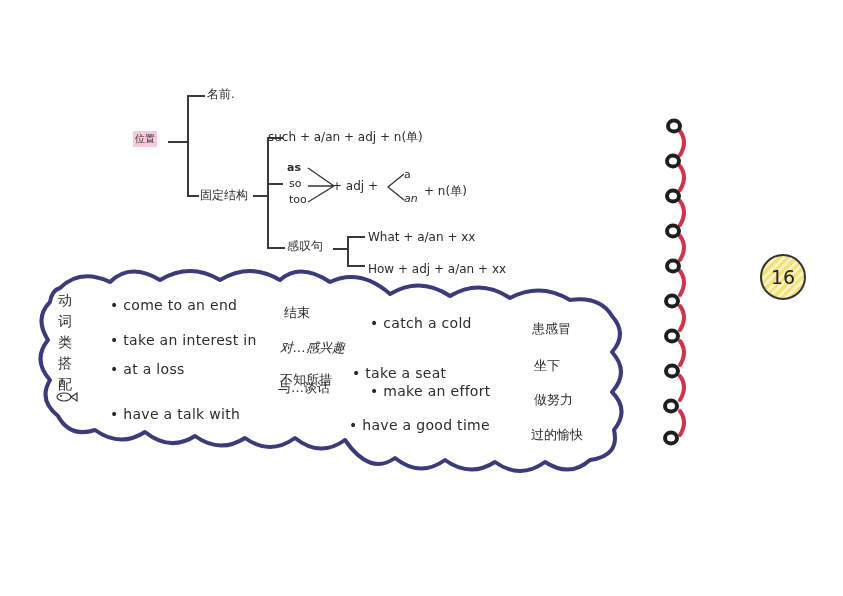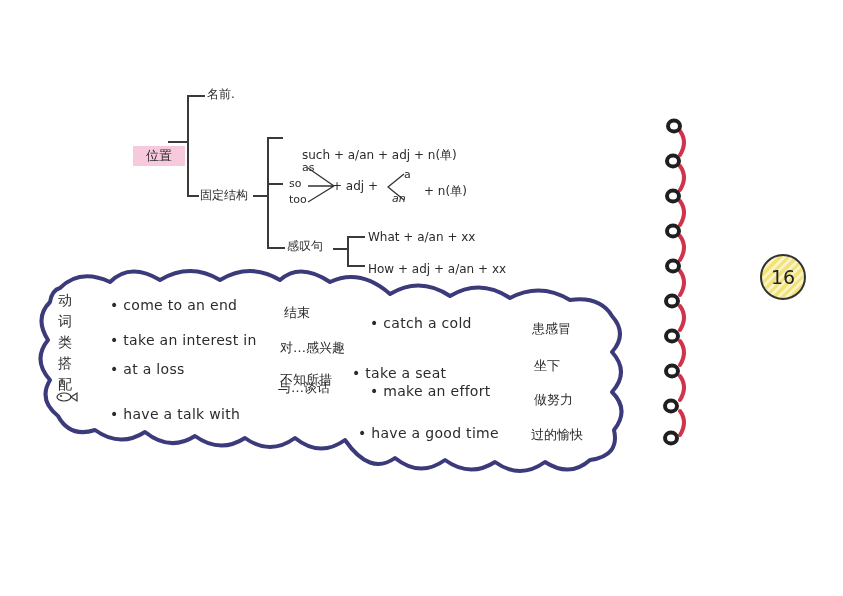--- a/index.html
+++ b/index.html
@@ -5,22 +5,22 @@
     html, body { margin: 0; padding: 0; }
     body {
       width: 843px; height: 596px; overflow: hidden; position: relative;
       background: #ffffff;
       font-family: "DejaVu Sans", sans-serif;
       color: #2a2a2a;
     }
     .hand { font-family: "DejaVu Sans", sans-serif; color: #2b2b2b; position: absolute; white-space: nowrap; }
     .line { position: absolute; background: #3a3a3a; }
     .tree-root-label {
-      position: absolute; left: 133px; top: 146px; padding: 1px 13px;
-      background: #f6c9dc; font-size: 13px;
+      position: absolute; left: 133px; top: 131px; padding: 1px 2px;
+      background: #f6c9dc; font-size: 10px;
     }
     .sm { font-size: 12px; }
     .xs { font-size: 11px; }
     .cloud-svg { position: absolute; left: 0; top: 0; }
     .colloc { font-size: 14px; letter-spacing: 0.3px; }
     .colloc-cn { font-size: 13px; }
     .vert-title { position: absolute; left: 56px; top: 290px; width: 18px; font-size: 14px; line-height: 21px; text-align: center; }
     .page-badge {
       position: absolute; left: 760px; top: 254px; width: 46px; height: 46px; border-radius: 50%;
       border: 2px solid #333;
@@ -42,34 +42,34 @@
   <div class="tree-root-label">位置</div>
   <div class="hand sm" style="left:207px;top:86px;">名前.</div>
   <div class="hand sm" style="left:200px;top:187px;">固定结构</div>
 
   <div class="line" style="left:253px;top:195px;width:15px;height:1.5px;"></div>
   <div class="line" style="left:267px;top:137px;width:1.5px;height:111px;"></div>
   <div class="line" style="left:267px;top:137px;width:16px;height:1.5px;"></div>
   <div class="line" style="left:267px;top:183px;width:16px;height:1.5px;"></div>
   <div class="line" style="left:267px;top:247px;width:18px;height:1.5px;"></div>
 
-  <div class="hand sm" style="left:302px;top:129px;margin-top:18px;">such + a/an + adj + n(单)</div>
+  <div class="hand sm" style="left:268px;top:129px;">such + a/an + adj + n(单)</div>
 
-  <div class="hand xs" style="left:302px;top:161px;">as</div>
+  <div class="hand xs" style="left:287px;top:161px;font-weight:bold;">as</div>
   <div class="hand xs" style="left:289px;top:177px;text-align:center;">so</div>
   <div class="hand xs" style="left:289px;top:193px;">too</div>
   <svg style="position:absolute;left:306px;top:164px;" width="30" height="40">
     <path d="M2 4 L28 22 M2 22 L28 22 M2 38 L28 22" stroke="#333" stroke-width="1.3" fill="none"></path>
   </svg>
   <div class="hand sm" style="left:332px;top:179px;">+ adj +</div>
   <svg style="position:absolute;left:386px;top:170px;" width="20" height="34">
     <path d="M18 4 L2 17 L18 30" stroke="#333" stroke-width="1.3" fill="none"></path>
   </svg>
   <div class="hand xs" style="left:404px;top:168px;">a</div>
-  <div class="hand xs" style="left:392px;top:192px;font-style:italic;">an</div>
+  <div class="hand xs" style="left:404px;top:192px;font-style:italic;">an</div>
   <div class="hand sm" style="left:424px;top:183px;">+ n(单)</div>
 
   <div class="hand sm" style="left:287px;top:238px;">感叹句</div>
   <div class="line" style="left:333px;top:248px;width:15px;height:1.5px;"></div>
   <div class="line" style="left:347px;top:236px;width:1.5px;height:30px;"></div>
   <div class="line" style="left:347px;top:236px;width:18px;height:1.5px;"></div>
   <div class="line" style="left:347px;top:265px;width:18px;height:1.5px;"></div>
   <div class="hand sm" style="left:368px;top:230px;">What + a/an + xx</div>
   <div class="hand sm" style="left:368px;top:262px;">How + adj + a/an + xx</div>
 </div>
@@ -95,33 +95,33 @@
   </div>
   <svg style="position:absolute;left:56px;top:391px;" width="22" height="12">
     <ellipse cx="8" cy="6" rx="7" ry="4" stroke="#333" stroke-width="1.2" fill="none"></ellipse>
     <path d="M15 6 L21 2 L21 10 Z" stroke="#333" stroke-width="1.2" fill="none"></path>
     <circle cx="5" cy="5" r="1" fill="#333"></circle>
   </svg>
 
   <div class="hand colloc" style="left:110px;top:297px;">• come to an end</div>
   <div class="hand colloc-cn" style="left:284px;top:304px;">结束</div>
   <div class="hand colloc" style="left:110px;top:332px;">• take an interest in</div>
-  <div class="hand colloc-cn" style="left:280px;top:339px;">对…感兴趣</div>
+  <div class="hand colloc-cn" style="left:280px;top:339px;font-style:italic;">对…感兴趣</div>
   <div class="hand colloc" style="left:110px;top:361px;">• at a loss</div>
   <div class="hand colloc-cn" style="left:280px;top:371px;">不知所措</div>
   <div class="hand colloc" style="left:110px;top:406px;">• have a talk with</div>
   <div class="hand colloc-cn" style="left:278px;top:379px;">与…谈话</div>
 
   <div class="hand colloc" style="left:370px;top:315px;">• catch a cold</div>
   <div class="hand colloc-cn" style="left:532px;top:320px;">患感冒</div>
   <div class="hand colloc" style="left:352px;top:349px;margin-top:16px;">• take a seat</div>
   <div class="hand colloc-cn" style="left:534px;top:357px;text-align:right;">坐下</div>
   <div class="hand colloc" style="left:370px;top:383px;">• make an effort</div>
   <div class="hand colloc-cn" style="left:534px;top:391px;">做努力</div>
-  <div class="hand colloc" style="left:358px;top:417px;margin-top:8px;">• have a good time</div>
+  <div class="hand colloc" style="left:349px;top:417px;">• have a good time</div>
   <div class="hand colloc-cn" style="left:531px;top:426px;">过的愉快</div>
 </div>
 
 <svg class="rings" width="843" height="596">
   <g fill="none" stroke-linecap="round">
     <path d="M680 131 Q688 142 680 155 M680 166 Q688 177 680 190 M680 201 Q688 212 680 225 M680 236 Q688 247 680 260 M680 271 Q688 282 680 295 M680 306 Q688 317 680 330 M680 341 Q688 352 680 365 M680 376 Q688 387 680 400 M680 411 Q688 422 680 435" stroke="#d0344a" stroke-width="4"></path>
     <ellipse cx="674" cy="126" rx="6" ry="5.5" stroke="#1f1f1f" stroke-width="4"></ellipse>
     <ellipse cx="673" cy="161" rx="6" ry="5.5" stroke="#1f1f1f" stroke-width="4"></ellipse>
     <ellipse cx="673" cy="196" rx="6" ry="5.5" stroke="#1f1f1f" stroke-width="4"></ellipse>
     <ellipse cx="673" cy="231" rx="6" ry="5.5" stroke="#1f1f1f" stroke-width="4"></ellipse>

